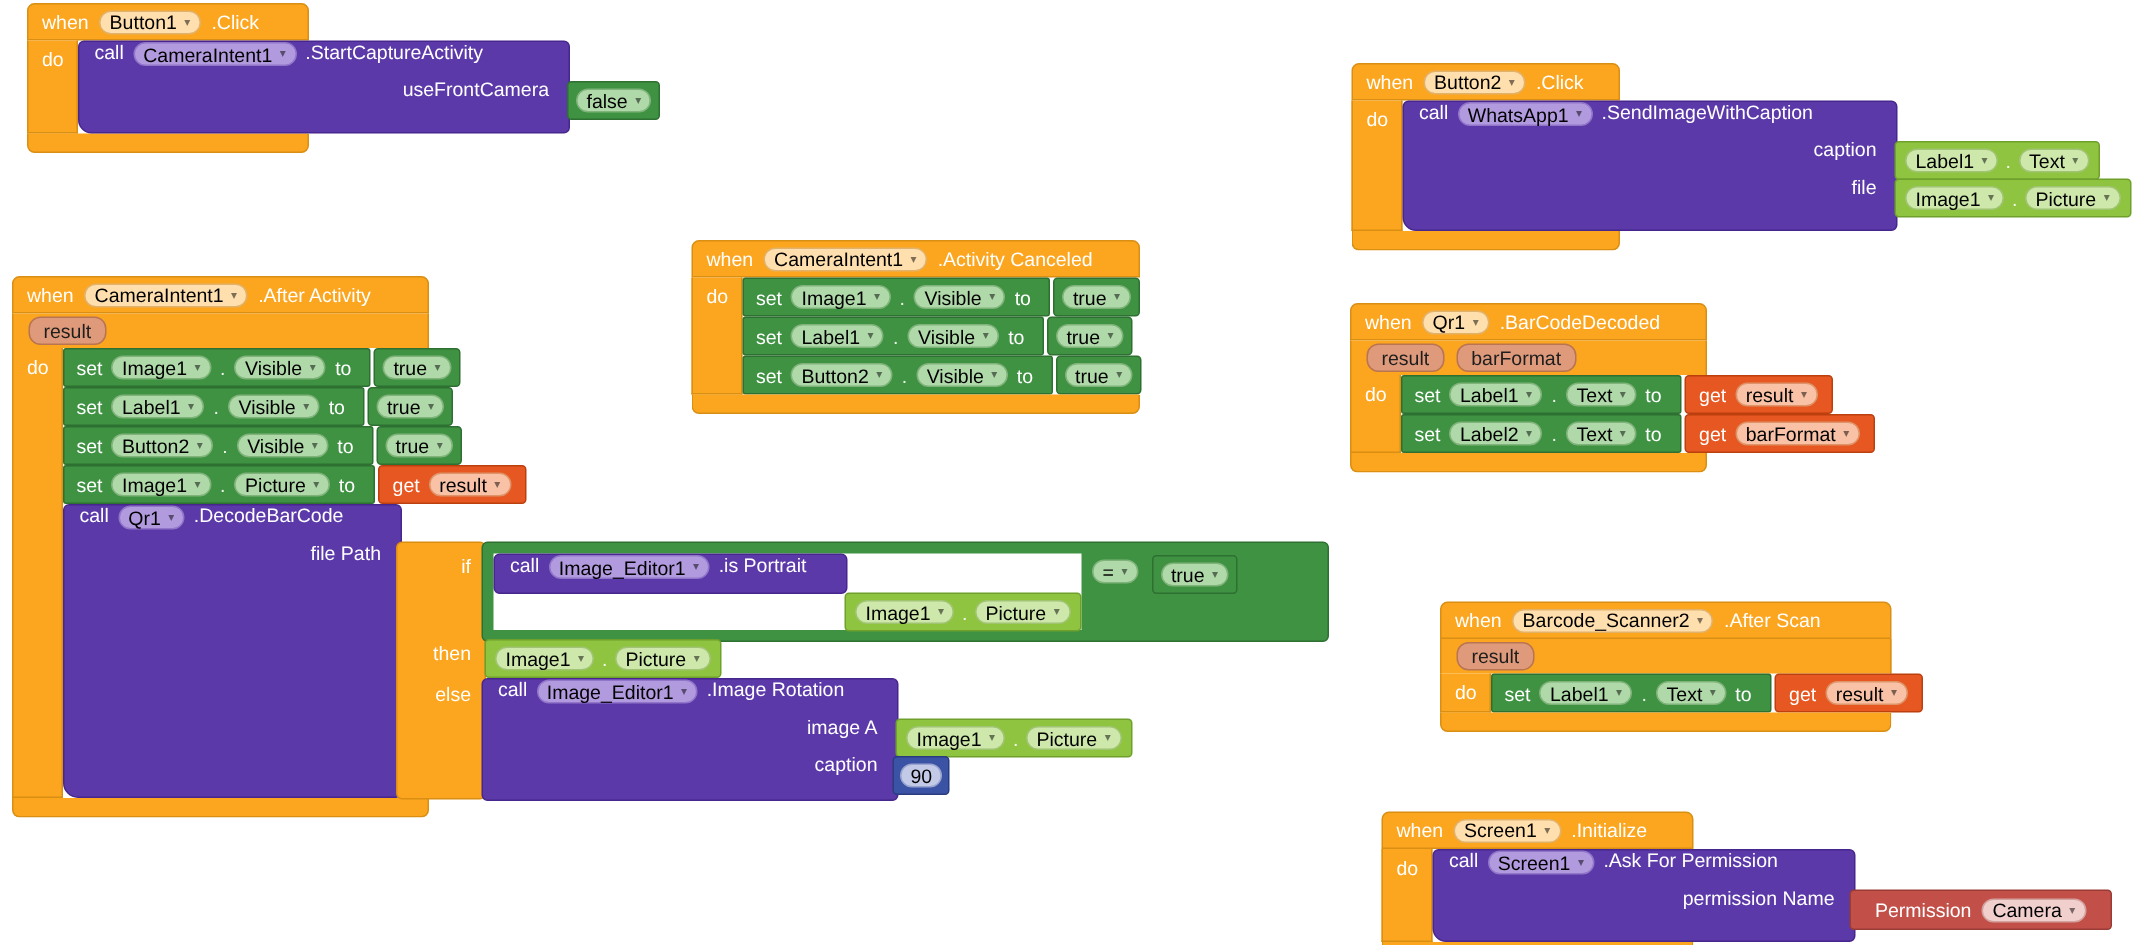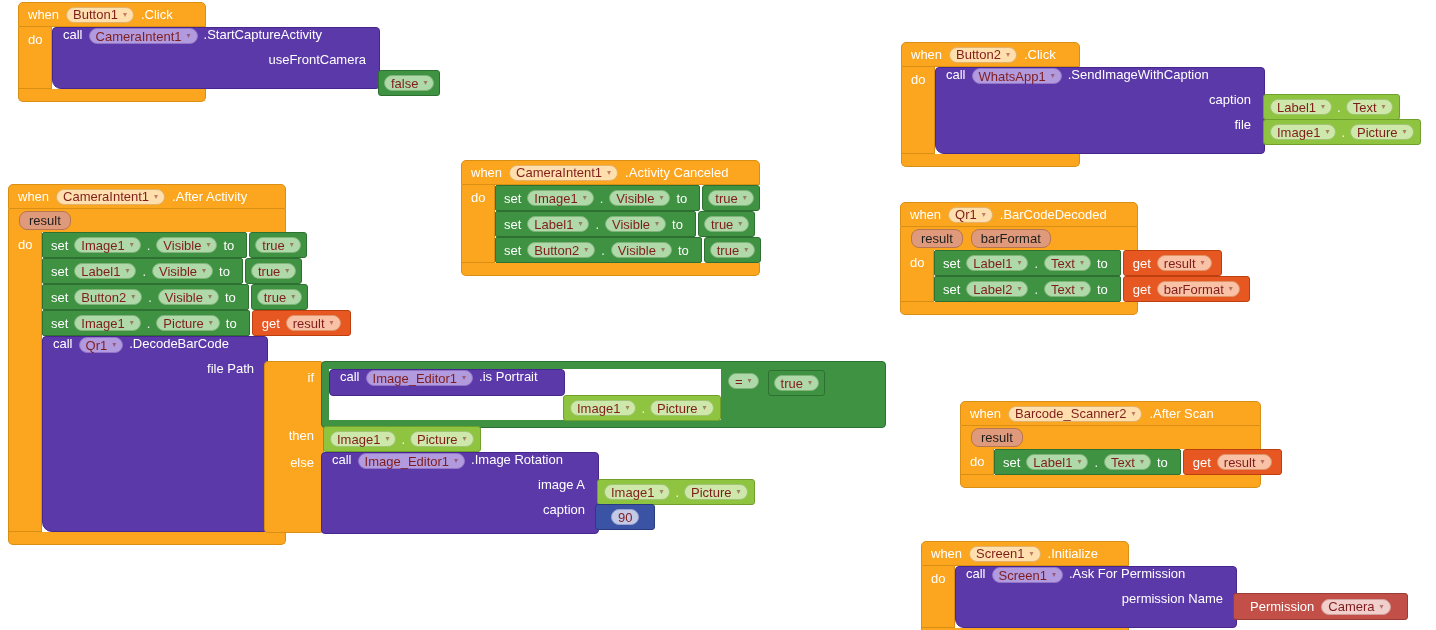--- a/index.html
+++ b/index.html
@@ -12,38 +12,38 @@
   .eparams{display:flex;align-items:center;gap:8px;height:23px;padding:0 0 0 10px;
            background:#FCA51E;border-left:1px solid #D98E14;border-right:1px solid #D98E14}
   .ebody{display:flex;align-items:flex-start}
   .egut{background:#FCA51E;border:1px solid #D98E14;border-top:none;width:34px;min-width:34px;
         align-self:stretch;padding:6px 0 0 9px}
   .efoot{height:13px;background:#FCA51E;border:1px solid #D98E14;border-top:none;border-radius:0 0 5px 5px}
   .kids{display:flex;flex-direction:column;align-items:flex-start}
   .row{display:flex;align-items:flex-start}
   .kw{white-space:nowrap}
   .pill{display:inline-flex;align-items:center;height:16px;border-radius:9px;padding:0 6px;
-        color:#7f1d1d;white-space:nowrap}
+        color:#000000;white-space:nowrap}
   .pill::after{content:"▾";font-size:8px;margin-left:5px;opacity:.5}
   .pill.noarr::after{content:none}
   .ep{background:#FFDFAD;border:1px solid #E2B26A}
   .pp{background:#B29ADF;border:1px solid #9075C9}
   .sp{background:#AFD9A9;border:1px solid #7FB37A}
   .gp{background:#CDE8AA;border:1px solid #A0C473}
   .vp{background:#F9C2A6;border:1px solid #DE9468}
   .mp{background:#C3CAE8;border:1px solid #99A4CE}
   .rp{background:#F0CFCD;border:1px solid #D2A19E}
   .chip{display:inline-flex;align-items:center;height:19px;border-radius:8px;padding:0 9px;
         background:#DE9A7B;border:1px solid #B97451;color:#1e1e1e}
   .blk{display:inline-flex;align-items:center;white-space:nowrap}
   .setb{background:#3E9242;border:1px solid #2D7031;height:26px;gap:6px;padding:0 12px 0 8px;border-radius:2px}
   .logicb{background:#3E9242;border:1px solid #2D7031;height:26px;padding:0 5px;border-radius:3px;margin-left:2px}
   .getterb{background:#8EC43F;border:1px solid #6FA02C;height:26px;gap:5px;padding:0 6px;border-radius:3px;margin-left:2px}
   .getvb{background:#E65722;border:1px solid #BC400E;height:26px;gap:6px;padding:0 9px;border-radius:3px;margin-left:2px}
-  .numb{background:#3B53A4;border:1px solid #2A3B80;height:26px;padding:0 15px;border-radius:3px}
+  .numb{background:#3B53A4;border:1px solid #2A3B80;height:26px;padding:0 4px;border-radius:3px}
   .permb{background:#C25049;border:1px solid #9A3B35;height:27px;gap:7px;padding:0 16px;border-radius:3px}
   .pblk{position:relative;background:#5C39A8;border:1px solid #47278E;border-radius:4px}
   .lip{padding-bottom:10px;border-bottom-left-radius:9px}
   .prow{height:25px;display:flex;gap:6px;padding:0 10px;white-space:nowrap}
   .argl{justify-content:flex-end;padding-right:13px}
   .pv{position:absolute;left:calc(100% - 3px)}
   .ifb{position:relative;background:#FCA51E;border:1px solid #D98E14;border-radius:4px;width:60px;height:172px}
   .ifl{position:absolute;right:9px}
   .ifv{position:absolute;left:calc(100% - 2px)}
   .eqb{display:inline-flex;align-items:flex-start;background:#3E9242;border:1px solid #2D7031;
@@ -67,21 +67,21 @@
       <div class="kids">
         <div class="pblk lip" style="width:328px">
           <div class="prow">
             <span class="kw">call</span>
             <span class="pill pp">CameraIntent1</span>
             <span class="kw">.StartCaptureActivity</span>
           </div>
           <div class="prow argl">
             <span class="kw">useFrontCamera</span>
           </div>
-          <div class="pv" style="top:42px">
+          <div class="pv" style="top:26px">
             <div class="blk logicb">
               <span class="pill sp">false</span>
             </div>
           </div>
         </div>
       </div>
     </div>
     <div class="efoot" style="width:188px"></div>
   </div>
 

